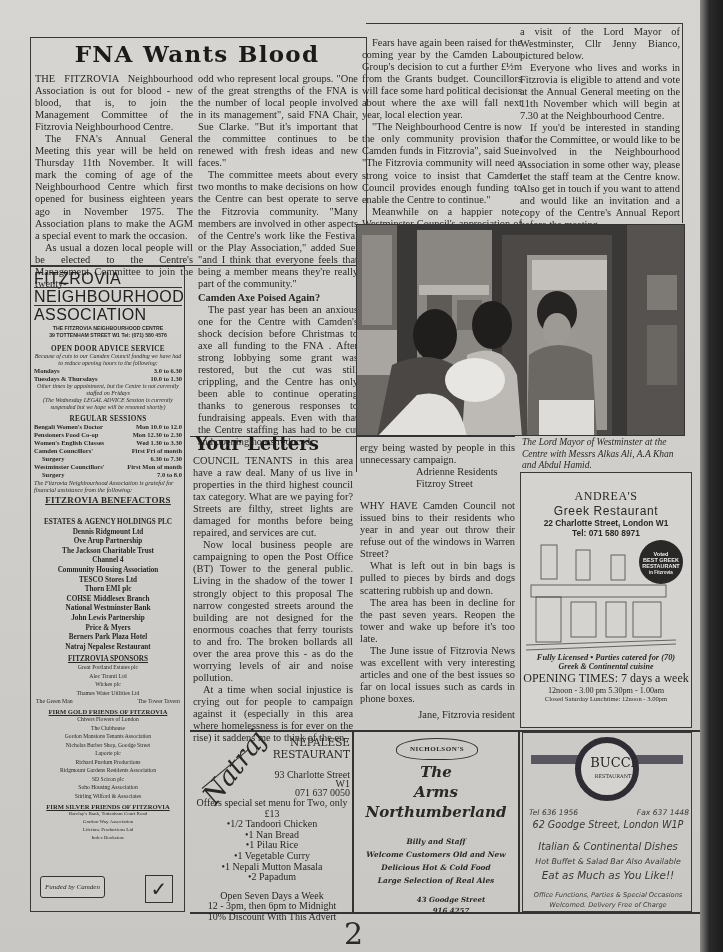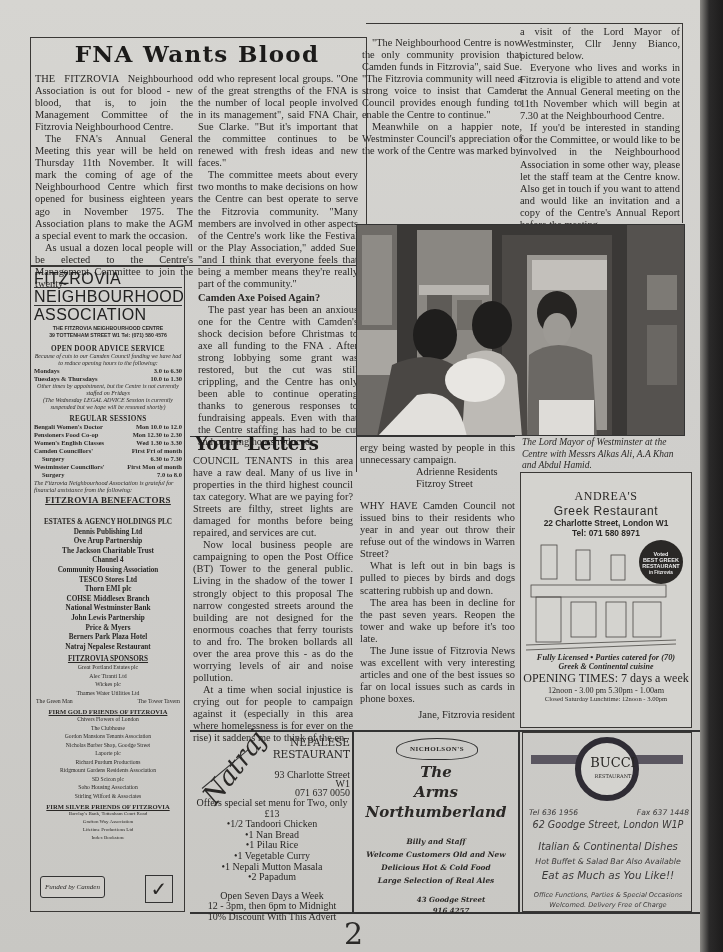--- a/index.html
+++ b/index.html
@@ -86,20 +86,21 @@
 
 <div class="abs body-text just" style="left:198px;top:73px;width:160px;">
   <p class="noindent">odd who represent local groups. "One of the great strengths of the FNA is the number of local people involved in its management", said FNA Chair, Sue Clarke. "But it's important that the committee continues to be renewed with fresh ideas and new faces."</p>
   <p>The committee meets about every two months to make decisions on how the Centre can best operate to serve the Fitzrovia community. "Many members are involved in other aspects of the Centre's work like the Festival or the Play Association," added Sue, "and I think that everyone feels that being a member means they're really part of the community."</p>
   <div class="subhead">Camden Axe Poised Again?</div>
   <p>The past year has been an anxious one for the Centre with Camden's shock decision before Christmas to axe all funding to the FNA . After strong lobbying some grant was restored, but the cut was still crippling, and the Centre has only been able to continue operating thanks to generous responses to fundraising appeals. Even with that the Centre staffing has had to be cut and opening hours reduced.</p>
 </div>
 
 <div class="abs boxed" style="left:366px;top:23px;width:317px;height:200px;border-bottom:none;border-left:none;"></div>
 <div class="abs body-text just" style="left:362px;top:37px;width:160px;">
+  <p>Fears have again been raised for the coming year by the Camden Labour Group's decision to cut a further £½m from the Grants budget. Councillors will face some hard political decisions about where the axe will fall next year, local election year.</p>
   <p>"The Neighbourhood Centre is now the only community provision that Camden funds in Fitzrovia", said Sue. "The Fitzrovia community will need a strong voice to insist that Camden Council provides enough funding to enable the Centre to continue."</p>
   <p>Meanwhile on a happier note, Westminster Council's appreciation of the work of the Centre was marked by</p>
 </div>
 <div class="abs body-text just" style="left:520px;top:26px;width:160px;">
   <p class="noindent">a visit of the Lord Mayor of Westminster, Cllr Jenny Bianco, pictured below.</p>
   <p>Everyone who lives and works in Fitzrovia is eligible to attend and vote at the Annual General meeting on the 11th November which will begin at 7.30 at the Neighbourhood Centre.</p>
   <p>If you'd be interested in standing for the Committee, or would like to be involved in the Neighbourhood Association in some other way, please let the staff team at the Centre know. Also get in touch if you want to attend and would like an invitation and a copy of the Centre's Annual Report before the meeting.</p>
 </div>
 
 <div class="abs" style="left:356px;top:224px;width:329px;height:212px;background:#2e2c2a;overflow:hidden;border:1px solid #333;">
@@ -183,21 +184,21 @@
     </div>
   <div class="row">
       <span style="padding-left:8px;">Surgery</span>
       <span>7.0 to 8.0</span>
     </div>
   <div class="italic-small" style="text-align:left;font-size:6.2px;">The Fitzrovia Neighbourhood Association is grateful for financial assistance from the following:</div>
 
   <div class="benef-head">FITZROVIA BENEFACTORS</div>
   <div style="margin-top:13px;">
     <div class="benef">ESTATES &amp; AGENCY HOLDINGS PLC</div>
-    <div class="benef">Dennis Publishing Ltd</div>
+    <div class="benef">Dennis Ridgmount Ltd</div>
     <div class="benef">Ove Arup Partnership</div>
     <div class="benef">The Jackson Charitable Trust</div>
     <div class="benef">Channel 4</div>
     <div class="benef">Community Housing Association</div>
     <div class="benef">TESCO Stores Ltd</div>
     <div class="benef">Thorn EMI plc</div>
     <div class="benef">COHSE Middlesex Branch</div>
     <div class="benef">National Westminster Bank</div>
     <div class="benef">John Lewis Partnership</div>
     <div class="benef">Price &amp; Myers</div>

